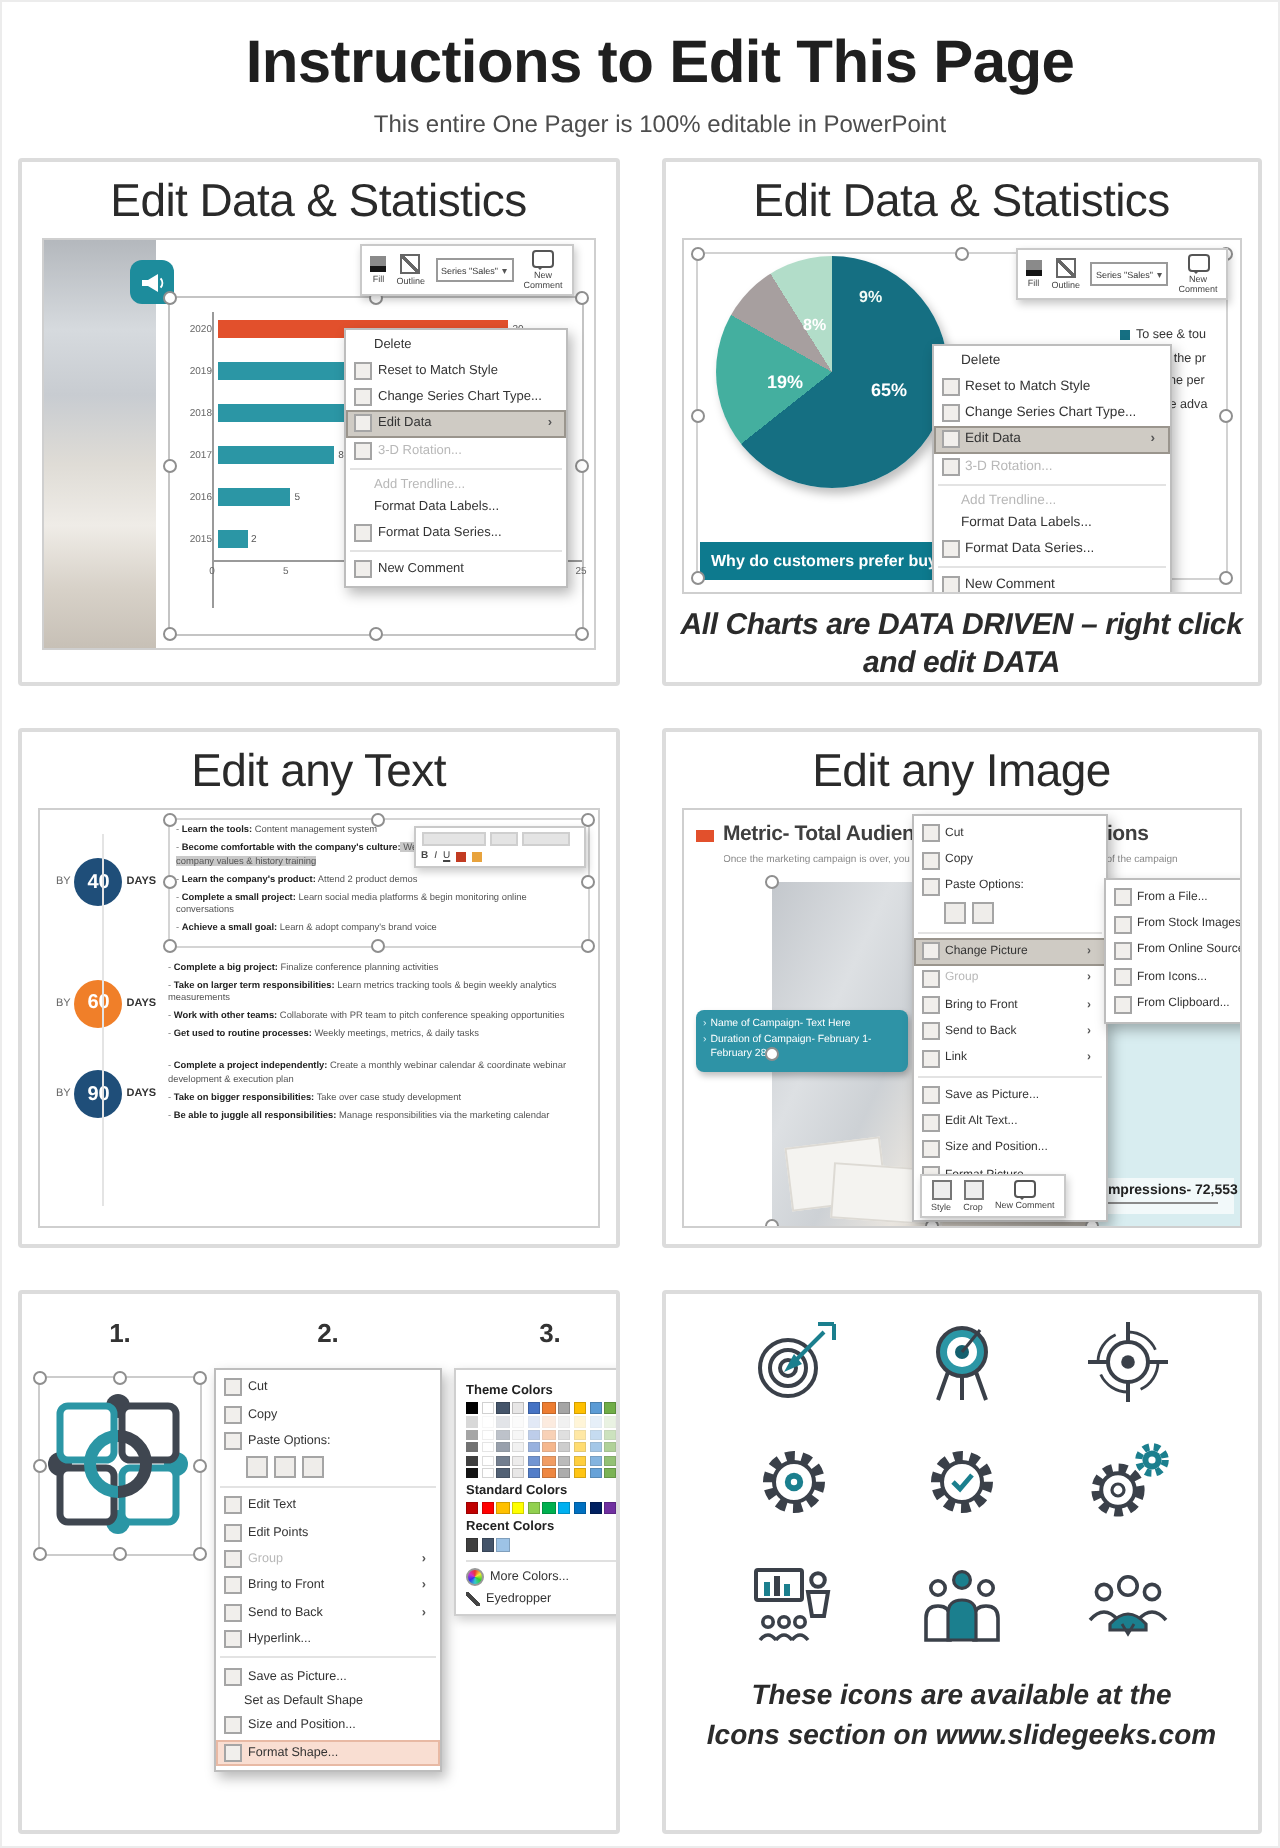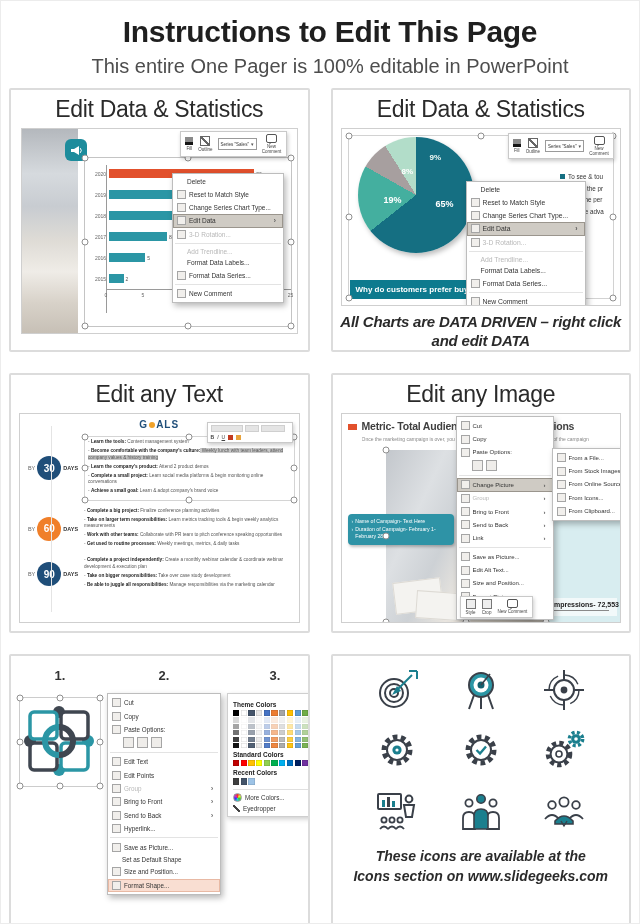--- a/index.html
+++ b/index.html
@@ -1,21 +1,21 @@
 <!DOCTYPE html>
 <html><head>
 <meta charset="utf-8">
 <style>
   html,body{margin:0;padding:0;background:#fff;}
   .page{width:640px;height:924px;font-family:"Liberation Sans",sans-serif;box-sizing:border-box;
         border:1px solid #ececec;overflow:hidden;background:#fff;}
   
   .hdr{text-align:center;padding-top:14px;margin-left:20px;}
   .hdr h1{margin:0;font-size:30px;font-weight:bold;color:#1f1f1f;letter-spacing:-.3px;}
-  .hdr p{margin:6px 0 0;font-size:20px;color:#4d4d4d;}
+  .hdr p{margin:6px 0 0;font-size:12px;color:#4d4d4d;}
   
   .grid{display:grid;grid-template-columns:1fr 1fr;grid-template-rows:264px 260px 272px;
         gap:21px;padding:10px 8px 6px;}
   .panel{border:2px solid #dcdcdc;border-radius:2px;background:#fff;padding:4px 6px;
          position:relative;overflow:hidden;box-sizing:border-box;}
   .ptitle{text-align:center;font-size:23px;color:#2a2a2a;margin:2px 0 5px;letter-spacing:-.3px;}
   .ptitle.small{font-size:22px;letter-spacing:-.6px;}
   
   .thumb{position:relative;border:1px solid #cfcfcf;background:#fff;overflow:hidden;}
   
@@ -394,42 +394,39 @@
             </div>
           </div>
       </div>
       <div class="caption">All Charts are DATA DRIVEN – right click and edit DATA</div>
     </div>
 
     <div class="panel">
       <div class="ptitle">Edit any Text</div>
       <div class="thumb" style="height:208px;margin:0 2px;">
         <div class="tline"></div>
-        <div class="goals-hd">
-          <span>G</span><span class="goals-dot"></span><span>ALS</span>
-        </div>
         <div class="fmt-tb">
           <div class="fmt-row1">
               <i style="width:30px;"></i>
               <i style="width:12px;"></i>
               <i style="width:22px;"></i>
             </div>
           <div class="fmt-row2">
             <span class="fmt-b">B</span>
             <span class="fmt-i">I</span>
             <span class="fmt-u">U</span>
             <span class="fmt-sq"></span>
             <span class="fmt-sq2"></span>
           </div>
         </div>
         <div id="goals-rows">
             <div class="grow">
               <div class="gleft">
                 <div class="gby">BY</div>
-                <div class="gcirc" style="background: rgb(31, 78, 121);">30</div>
+                <div class="gcirc" style="background: rgb(31, 78, 121);">40</div>
                 <div class="gdays">DAYS</div>
               </div>
               <div class="gframe" style="flex: 1 1 0%;">
                 <ul class="gul">
                   <li><b>Learn the tools:</b><span> Content management system</span></li>
                   <li><b>Become comfortable with the company's culture:</b><span class="hlt"> Weekly lunch with team leaders, attend company values &amp; history training</span></li>
                   <li><b>Learn the company's product:</b><span> Attend 2 product demos</span></li>
                   <li><b>Complete a small project:</b><span> Learn social media platforms &amp; begin monitoring online conversations</span></li>
                   <li><b>Achieve a small goal:</b><span> Learn &amp; adopt company's brand voice</span></li>
                 </ul>

